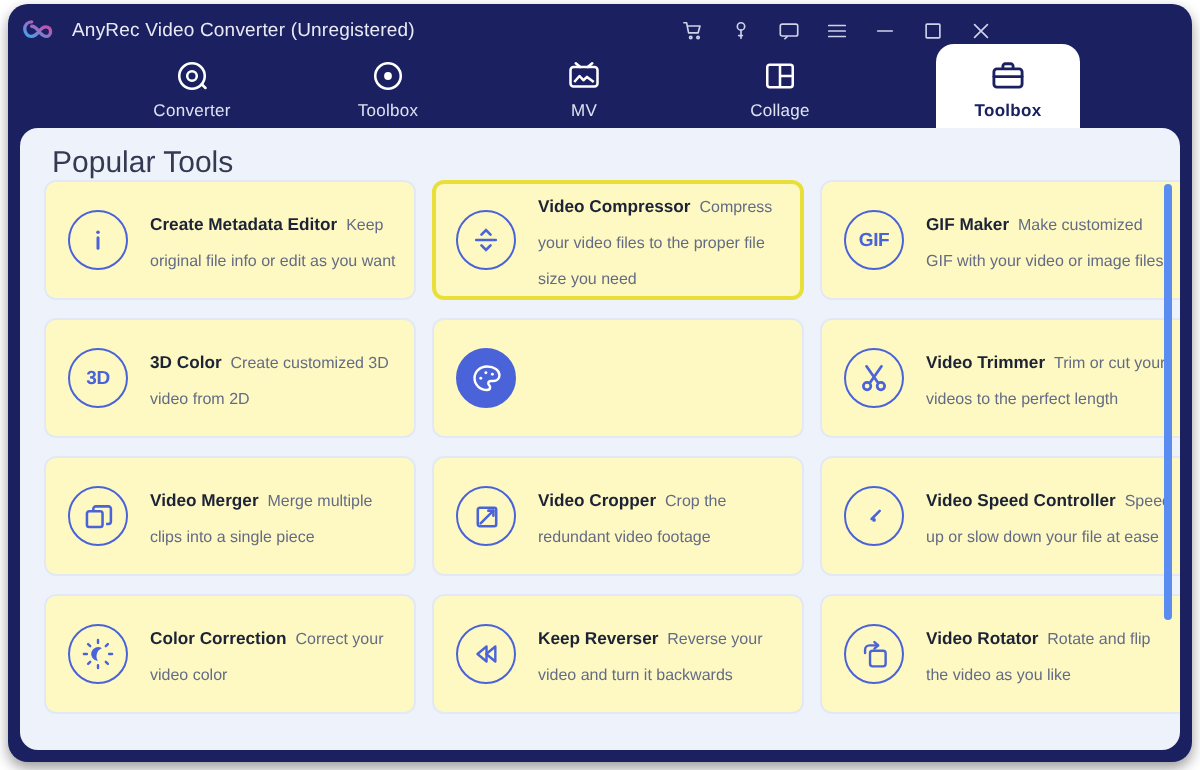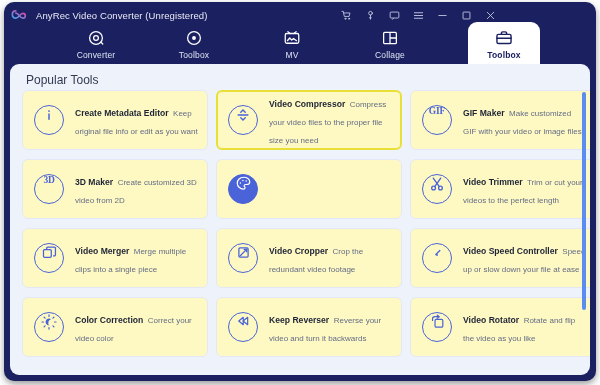--- a/index.html
+++ b/index.html
@@ -111,21 +111,21 @@
     width: 580px;
     height: 311px;
     background: #eef2fb;
     border-radius: 9px;
     overflow: hidden;
   }
 
   #section-title {
     position: absolute;
     left: 16px; top: 9px;
-    font-size: 12px;
+    font-size: 15px;
     color: #333a52;
   }
 
   #tools-scroll {
     position: absolute;
     left: 0; top: 26px;
     width: 580px;
     height: 285px;
     overflow: hidden;
   }
@@ -151,24 +151,24 @@
     border: 2px solid #e8e038;
     padding: 0 8px 0 10px;
   }
 
   .tool-icon {
     width: 30px; height: 30px;
     flex: 0 0 30px;
     border-radius: 50%;
     border: 1.4px solid #4a63d8;
     display: flex;
+    align-items: center;
     justify-content: center;
     color: #4a63d8;
     margin-right: 11px;
-    font-family: Liberation Serif, serif;
   }
   .tool-icon.filled {
     background: #4a63d8;
     border-color: #4a63d8;
     color: #ffffff;
   }
   .tool-icon .abbr {
     font-size: 9.5px;
     font-weight: bold;
     letter-spacing: -.2px;
@@ -366,21 +366,21 @@
             <span class="tool-name">GIF Maker</span>
             <span class="tool-desc">Make customized GIF with your video or image files</span>
           </span>
         </div>
 
         <div class="tool-card">
           <span class="tool-icon">
             <span class="abbr">3D</span>
           </span>
           <span class="tool-text">
-            <span class="tool-name">3D Maker</span>
+            <span class="tool-name">3D Color</span>
             <span class="tool-desc">Create customized 3D video from 2D</span>
           </span>
         </div>
 
         <div class="tool-card">
           <span class="tool-icon filled">
             <svg width="17" height="17" viewBox="0 0 24 24" fill="none" stroke="currentColor" stroke-width="1.7">
               <path d="M12 3.2c-4.9 0-8.8 3.7-8.8 8.3 0 4.6 3.9 8.3 8.8 8.3 1.5 0 2.2-1 2.2-1.9 0-1.5-1.3-1.6-1.3-2.8 0-1 .9-1.7 2-1.7h1.6c2.4 0 4.3-1.6 4.3-4 0-3.6-3.8-6.2-8.8-6.2z"></path>
               <circle cx="7.6" cy="11.4" r="1.05" fill="currentColor" stroke="none"></circle>
               <circle cx="11.2" cy="7.6" r="1.05" fill="currentColor" stroke="none"></circle>

